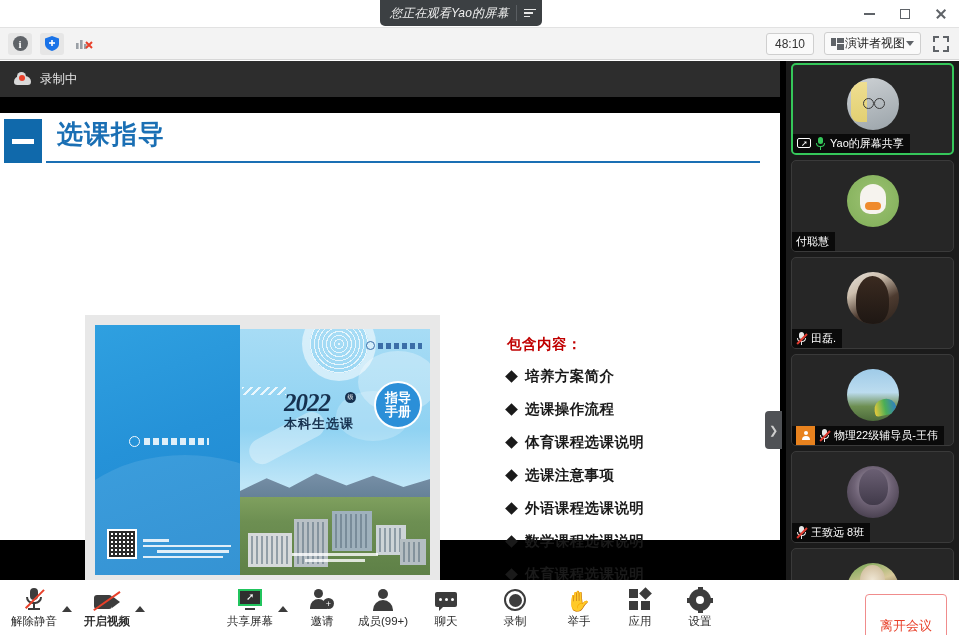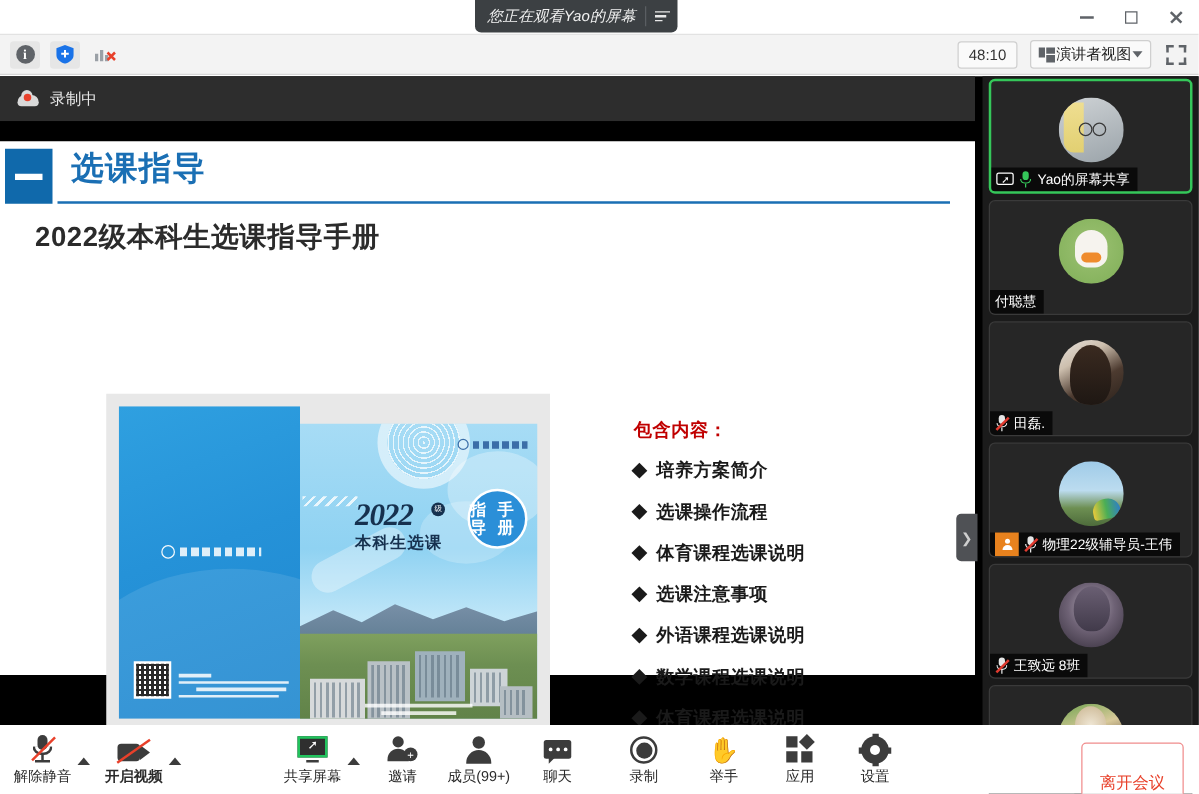--- a/index.html
+++ b/index.html
@@ -146,21 +146,21 @@
      background:
        repeating-linear-gradient(0deg,#111 0 2px,transparent 2px 4px),
        repeating-linear-gradient(90deg,#111 0 2px,transparent 2px 4px); }
   .cl-lines { position:absolute; left:48px; bottom:14px; width:88px; }
   .cl-lines i { display:block; height:2.5px; margin-bottom:3px; background:rgba(255,255,255,.85); }
   .cl-lines i:nth-child(1){ width:26px; }
   .cl-lines i:nth-child(2){ width:88px; }
   .cl-lines i:nth-child(3){ width:72px; margin-left:14px; }
   .cl-lines i:nth-child(4){ width:80px; }
 
-  .cover-right { position:absolute; left:145px; top:14px; width:190px; height:250px;
+  .cover-right { position:absolute; left:145px; top:4px; width:190px; height:250px;
      background: linear-gradient(180deg,#a7dcf5 0%, #8fd2f2 40%, #bfe6f8 62%, #bfe6f8 100%);
      overflow:hidden; }
   .cr-sky { position:absolute; left:0; top:0; width:190px; height:160px; }
   .cr-circ { position:absolute; border-radius:50%; }
   .c1 { left:62px; top:-22px; width:74px; height:74px;
         background: radial-gradient(circle, rgba(255,255,255,.0) 55%, rgba(255,255,255,.55) 56%);
         border:0; }
   .c1::after { content:""; position:absolute; inset:6px; border-radius:50%;
         background: repeating-radial-gradient(circle, rgba(255,255,255,.75) 0 1px, transparent 1px 4px); }
   .c2 { left:118px; top:22px; width:80px; height:62px; background: rgba(255,255,255,.30); }
@@ -173,21 +173,21 @@
   .cr-logo .seal { width:9px;height:9px;border-radius:50%;border:1px solid #3b6ea8; }
   .cr-logo .wm { width:44px; height:6px; background:
         repeating-linear-gradient(90deg,#3b6ea8 0 5px, transparent 5px 8px); }
   .cr-year { position:absolute; left:44px; top:60px; font-family:"Liberation Serif",serif;
         font-size:25px; font-style:italic; font-weight:bold; color:#16314f; letter-spacing:-1px; }
   .cr-yearsup{ position:absolute; left:105px; top:63px; width:11px; height:11px; border-radius:50%;
         background:#16314f; color:#fff; font-size:6px; display:flex; align-items:center; justify-content:center; }
   .cr-sub { position:absolute; left:44px; top:86px; font-size:13px; font-weight:bold; color:#16314f; letter-spacing:1px;}
   .cr-badge { position:absolute; right:8px; top:52px; width:48px; height:48px; border-radius:50%;
         background:#2b8fd8; border:2px solid #fff; color:#fff; font-size:13px; font-weight:bold;
-        display:flex; flex-direction:row; align-items:center; justify-content:center; line-height:1.05; }
+        display:flex; flex-direction:column; align-items:center; justify-content:center; line-height:1.05; }
   .cr-mtn { position:absolute; left:0; top:138px; width:190px; height:40px;
         background: linear-gradient(180deg,#7d93ab 0%, #5e7c92 100%);
         clip-path: polygon(0 60%, 14% 28%, 26% 52%, 40% 16%, 56% 46%, 70% 22%, 86% 50%, 100% 30%, 100% 100%, 0 100%); }
   .cr-campus { position:absolute; left:0; top:168px; width:190px; height:82px;
         background: linear-gradient(180deg,#7fa05e 0%, #6d8f52 30%, #5d7f46 100%); }
   .bld { position:absolute; background:#c9cfd2; }
   .b1 { left:8px;  top:36px; width:44px; height:34px; background:#d7dadb; }
   .b2 { left:54px; top:22px; width:34px; height:48px; background:#b9c1c6; }
   .b3 { left:92px; top:14px; width:40px; height:40px; background:#9fb1bc; }
   .b4 { left:136px;top:28px; width:30px; height:30px; background:#cdd4d7; }
@@ -441,21 +441,20 @@
       <div class="slide">
 
         <div class="slide-head">
           <div class="sq-mark">
               <i></i>
             </div>
           <div class="slide-title">选课指导</div>
           <div class="title-rule"></div>
         </div>
 
-        <div class="slide-sub">2022级本科生选课指导手册</div>
 
         <div class="cover-frame">
           <div class="cover">
 
             <div class="cover-left">
               <div class="cl-logo">
                 <span class="seal"></span>
                   <span class="wm"></span>
               </div>
               <div class="cl-qr">

